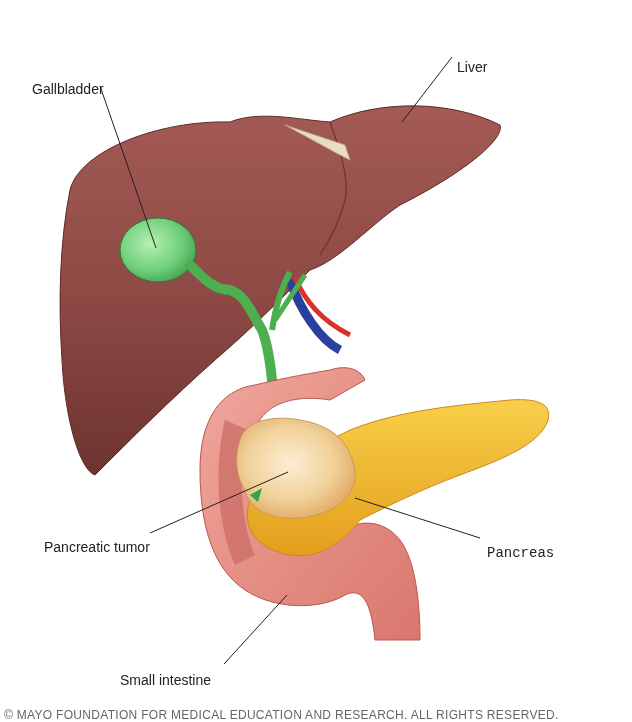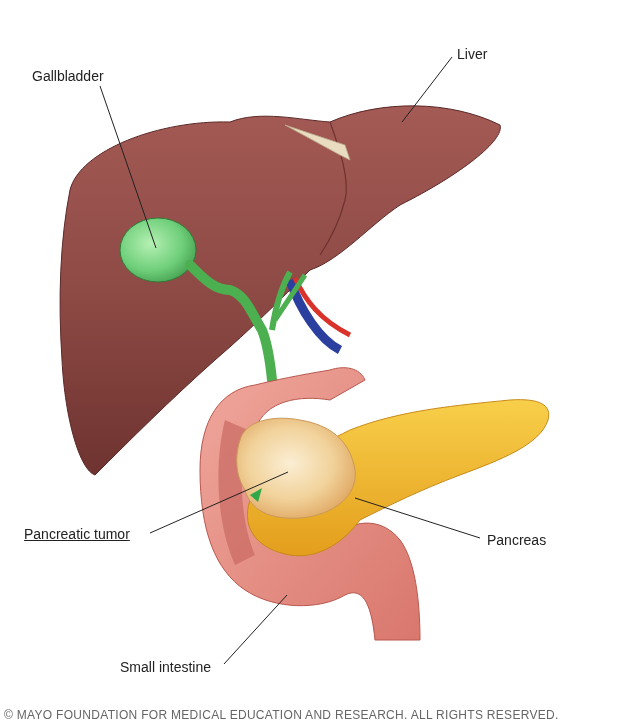--- a/index.html
+++ b/index.html
@@ -1,18 +1,18 @@
 <!DOCTYPE html>
 <html><head>
 <meta charset="utf-8">
 <style>
   html, body { margin:0; padding:0; background:#ffffff; }
   .canvas { position:relative; width:632px; height:722px; overflow:hidden; background:#ffffff; font-family:"Liberation Sans", sans-serif; }
   svg.art { position:absolute; left:0; top:0; }
-  .label { position:absolute; font-size:14px; color:#222222; white-space:nowrap; font-family:"Liberation Sans", sans-serif; }
+  .label { position:absolute; font-size:14px; color:#222222; white-space:nowrap; font-family:"Liberation Sans", sans-serif;margin-top:13px; }
   .copyright { position:absolute; left:4px; top:708px; font-size:12px; color:#666666; letter-spacing:0.3px; font-family:Liberation Sans, sans-serif; white-space:nowrap; }
 </style>
 </head>
 <body>
 
 <div class="canvas">
   <svg class="art" width="632" height="722" viewBox="0 0 632 722">
     <defs>
       <linearGradient id="liverGrad" x1="0" y1="0" x2="0" y2="1">
         <stop offset="0" stop-color="#a45a55"></stop>
@@ -75,18 +75,18 @@
       <line x1="100" y1="86" x2="156" y2="248"></line>
       <line x1="452" y1="57" x2="402" y2="122"></line>
       <line x1="150" y1="533" x2="288" y2="472"></line>
       <line x1="480" y1="538" x2="355" y2="498"></line>
       <line x1="224" y1="664" x2="287" y2="595"></line>
     </g>
   </svg>
 
   <div class="label" style="left:32px; top:68px;">Gallbladder</div>
   <div class="label" style="left:457px; top:46px;">Liver</div>
-  <div class="label" style="left:24px; top:526px;text-decoration:underline;">Pancreatic tumor</div>
-  <div class="label" style="left:487px; top:532px;">Pancreas</div>
+  <div class="label" style="left:44px; top:526px;">Pancreatic tumor</div>
+  <div class="label" style="left:487px; top:532px;font-family:Liberation Mono, monospace;">Pancreas</div>
   <div class="label" style="left:120px; top:659px;">Small intestine</div>
 
   <div class="copyright">© MAYO FOUNDATION FOR MEDICAL EDUCATION AND RESEARCH. ALL RIGHTS RESERVED.</div>
 </div>
 
 </body></html>

